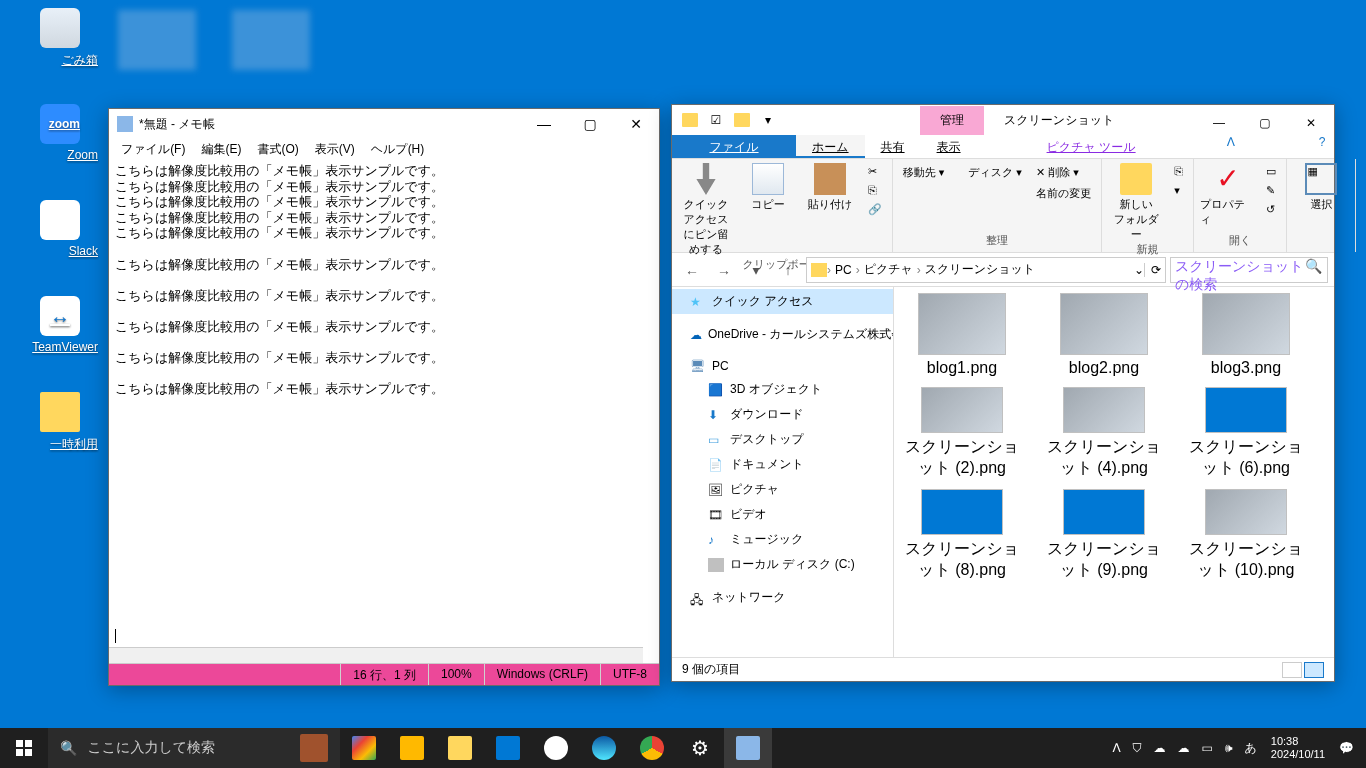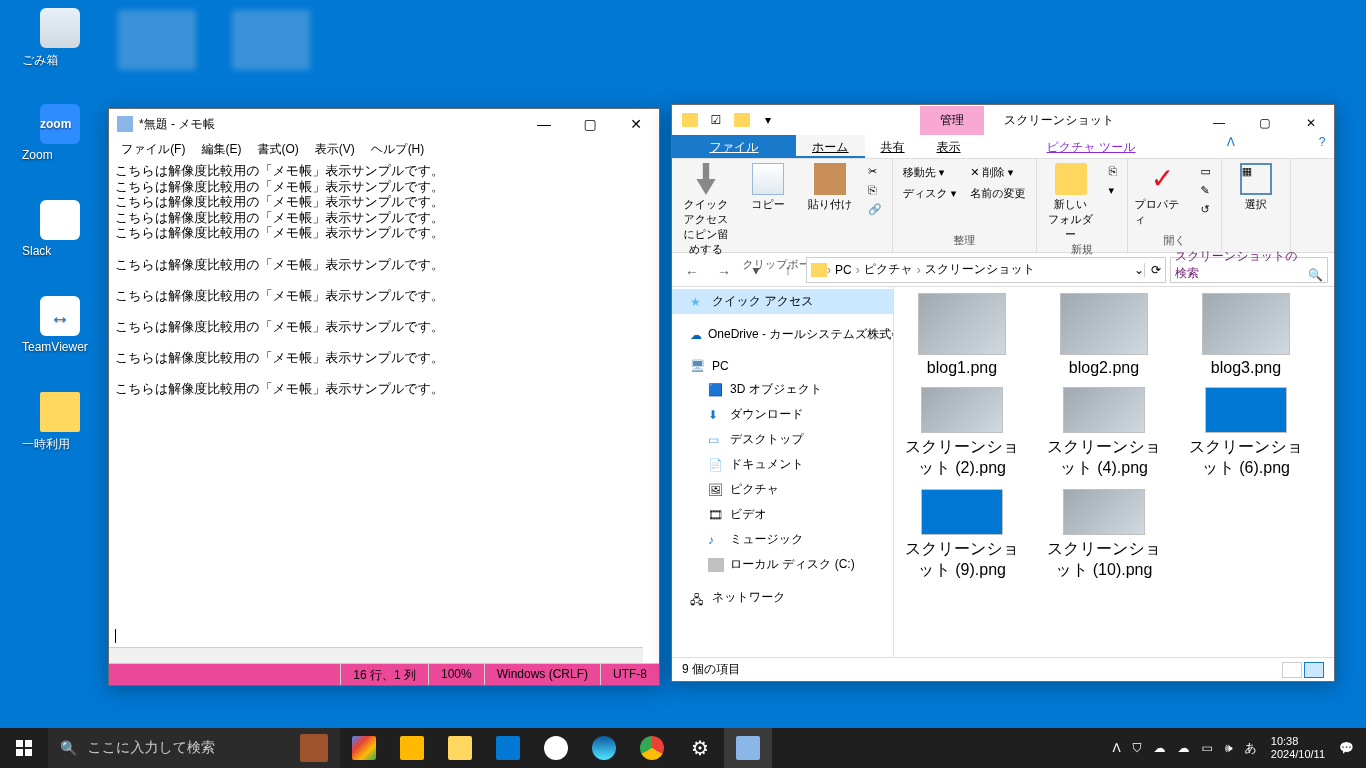--- a/index.html
+++ b/index.html
@@ -1,20 +1,20 @@
 <!DOCTYPE html>
 <html><head>
 <meta charset="utf-8">
 <style>
 * { margin:0; padding:0; box-sizing:border-box; font-family:"Segoe UI","Yu Gothic UI","Meiryo",sans-serif; }
 body { width:1366px; height:768px; background:#0078D4; overflow:hidden; position:relative; font-size:12px; }
 
 
 .desktop { position:absolute; top:0; left:0; width:100%; height:100%; }
-.di { position:absolute; width:76px; text-align:left; color:#fff; font-size:12px; text-shadow:0 1px 2px rgba(0,0,0,.6); }
+.di { position:absolute; width:76px; text-align:right; color:#fff; font-size:12px; text-shadow:0 1px 2px rgba(0,0,0,.6);text-decoration:underline; }
 .di .ic { width:40px; height:40px; margin:0 auto 4px; background:#fff; border-radius:6px; }
 .di.trash .ic { background:linear-gradient(#e8f0f8,#d0d8e0); }
 .di.zoom .ic { background:#2D8CFF; color:#fff; line-height:40px; font-weight:bold; font-size:12px; }
 .di.slack .ic { background:#fff; position:relative; }
 .di.tv .ic { background:#fff; }
 .di.temp .ic { background:#FFD75E; border-radius:2px; }
 
 
 .win { position:absolute; background:#fff; border:1px solid #6b6b6b; box-shadow:0 4px 20px rgba(0,0,0,.3); }
 .notepad { left:108px; top:108px; width:552px; height:578px; }
@@ -56,21 +56,21 @@
 .copy-ic { background:linear-gradient(#fff,#e0e8f0); border:1px solid #9CB8D8; }
 .paste-ic { background:#C89058; }
 .fold-ic { background:#FFD75E; border-radius:2px; }
 .check-ic { color:#E81123; font-size:28px; line-height:32px; text-align:center; }
 
 .addrbar { height:34px; display:flex; align-items:center; padding:3px 6px; gap:4px; border-bottom:1px solid #ddd; }
 .addrbar .navb { width:28px; height:26px; display:flex; align-items:center; justify-content:center; color:#555; font-size:14px; }
 .addrbar .path { flex:1; height:26px; border:1px solid #ccc; display:flex; align-items:center; padding:0 4px; font-size:12px; background:#fff; }
 .addrbar .path .crumb { padding:0 4px; }
 .addrbar .path .sep { color:#888; }
-.addrbar .search { width:158px; height:26px; border:1px solid #ccc; padding:0 4px; font-size:12px; color:#701a75; background:#fff; display:flex; align-items:flex-end; }
+.addrbar .search { width:158px; height:26px; border:1px solid #ccc; padding:0 4px; font-size:14px; color:#8b5cf6; background:#fff; display:flex; align-items:flex-start; }
 
 .ex-body { position:absolute; top:182px; left:0; right:0; bottom:24px; display:flex; }
 .tree { width:222px; border-right:1px solid #ddd; font-size:12px; padding:2px 0; overflow:hidden; }
 .tree .node { padding:4px 6px 4px 18px; display:flex; align-items:center; gap:6px; white-space:nowrap; }
 .tree .node.sel { background:#CCE8FF; }
 .tree .node.sub { padding-left:36px; }
 .tree .ticon { width:16px; height:14px; }
 .tree .ticon.star { color:#4FC3F7; }
 .tree .ticon.cloud { color:#0364B8; }
 .tree .ticon.pc { color:#5B8BB8; }
@@ -205,21 +205,21 @@
         <div style="display:flex;flex-direction:column;gap:2px">
           <div class="small">✂</div>
           <div class="small">⎘</div>
           <div class="small">🔗</div>
         </div>
       </div>
       <div class="lbl">クリップボード</div>
     </div>
     <div class="grp">
       <div class="body">
-        <div style="display:flex;flex-direction:column;gap:2px">
+        <div style="display:flex;flex-direction:row;gap:16px">
           <div class="small"><span>移動先</span> ▾</div>
           <div class="small"><span>ディスク</span> ▾</div>
         </div>
         <div style="display:flex;flex-direction:column;gap:2px">
           <div class="small">✕ <span>削除</span> ▾</div>
           <div class="small"><span>名前の変更</span></div>
         </div>
       </div>
       <div class="lbl">整理</div>
     </div>
@@ -356,20 +356,24 @@
         <div class="file">
           <div class="thumb sm"></div>
           <div>スクリーンショット (4).png</div>
         </div>
         <div class="file">
           <div class="thumb sm blue"></div>
           <div>スクリーンショット (6).png</div>
         </div>
         <div class="file">
           <div class="thumb sm blue"></div>
+          <div>スクリーンショット (8).png</div>
+        </div>
+        <div class="file">
+          <div class="thumb sm blue"></div>
           <div>スクリーンショット (9).png</div>
         </div>
         <div class="file">
           <div class="thumb sm"></div>
           <div>スクリーンショット (10).png</div>
         </div>
       </div>
   </div>
   <div class="ex-status">
     <span>9 個の項目</span>

